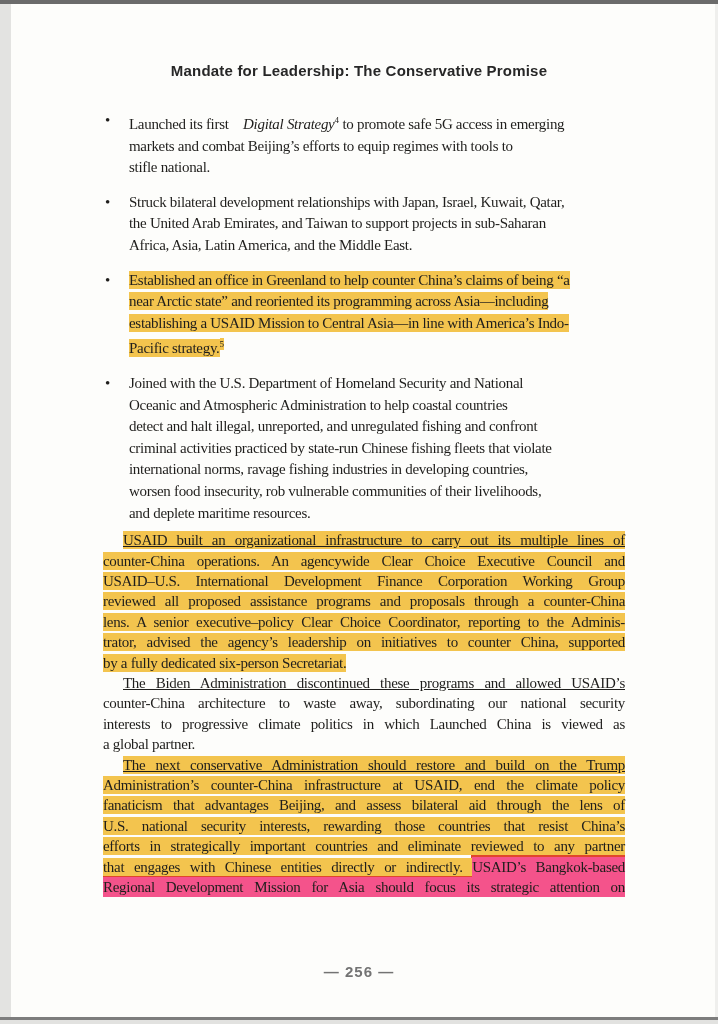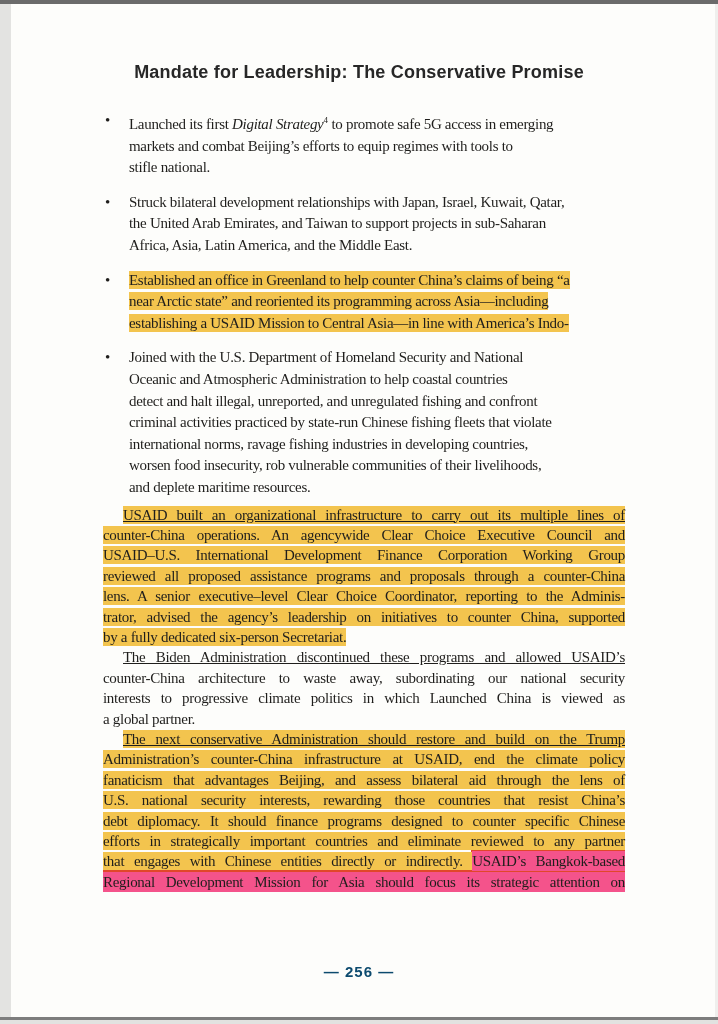--- a/index.html
+++ b/index.html
@@ -16,21 +16,21 @@
   .edge-left   { position: absolute; top: 4px; left: 0; bottom: 0; width: 11px; background: #e3e3e1; }
   .edge-right  { position: absolute; top: 4px; right: 0; bottom: 0; width: 3px; background: #efefed; }
   .edge-bottom-line { position: absolute; left: 0; right: 0; top: 1017px; height: 3px; background: #7d7d7d; }
   .edge-bottom { position: absolute; left: 0; right: 0; top: 1020px; bottom: 0; background: #e2e2e0; }
 
   .running-title {
     position: absolute;
     top: 62px; left: 0; right: 0;
     text-align: center;
     font-family: "Liberation Sans", sans-serif;
-    font-size: 18px;
+    font-size: 15px;
     font-weight: 700;
     letter-spacing: 0.2px;
     color: #272727;
   }
 
   .content-column {
     position: absolute;
     left: 103px;
     top: 110px;
     width: 522px;
@@ -47,32 +47,32 @@
   }
   .bullet .line { line-height: 21.6px; }
   .para .line { line-height: 20.4px; }
   .line { white-space: normal; }
   .line.j { text-align: justify; text-align-last: justify; }
   .line.ind { padding-left: 20px; text-decoration: underline; }
 
   .hl-y { background: var(--highlight-yellow, #F3C44E); padding: 1px 0; }
   .hl-p { background: var(--highlight-pink, #F4538B); padding: 2px 0; margin-top: 21px; }
   .u    { border-bottom: 3px solid var(--underline-red, #E1472A); }
-  .i    { font-style: italic; }
+  .i    { font-style: italic; margin-left: 11px; }
   .sup  { font-size: 9px; vertical-align: super; letter-spacing: 0; }
 
   .page-number {
     position: absolute;
     top: 963px; left: 0; right: 0;
     text-align: center;
     font-family: "Liberation Sans", sans-serif;
     font-size: 15px;
     font-weight: 700;
     letter-spacing: 1px;
-    color: #0c4a6e;
+    color: #737373;
   }
 </style>
 </head>
 <body>
 
 <div class="photo-frame">
   <div class="edge-top"></div>
   <div class="edge-left"></div>
   <div class="edge-right"></div>
   <div class="edge-bottom-line"></div>
@@ -91,52 +91,52 @@
         <span class="marker">•</span>
         <div class="line"><span>Struck bilateral development relationships with Japan, Israel, Kuwait, Qatar,</span></div>
         <div class="line"><span>the United Arab Emirates, and Taiwan to support projects in sub-Saharan</span></div>
         <div class="line"><span>Africa, Asia, Latin America, and the Middle East.</span></div>
       </div>
       <div class="block bullet">
         <span class="marker">•</span>
         <div class="line"><span class="hl-y">Established an office in Greenland to help counter China’s claims of being “a</span></div>
         <div class="line"><span class="hl-y">near Arctic state” and reoriented its programming across Asia—including</span></div>
         <div class="line"><span class="hl-y">establishing a USAID Mission to Central Asia—in line with America’s Indo-</span></div>
+        <div class="line"><span class="hl-y">Pacific strategy.</span><span class="hl-y sup">5</span></div>
       </div>
       <div class="block bullet">
         <span class="marker">•</span>
         <div class="line"><span>Joined with the U.S. Department of Homeland Security and National</span></div>
         <div class="line"><span>Oceanic and Atmospheric Administration to help coastal countries</span></div>
         <div class="line"><span>detect and halt illegal, unreported, and unregulated fishing and confront</span></div>
         <div class="line"><span>criminal activities practiced by state-run Chinese fishing fleets that violate</span></div>
         <div class="line"><span>international norms, ravage fishing industries in developing countries,</span></div>
         <div class="line"><span>worsen food insecurity, rob vulnerable communities of their livelihoods,</span></div>
         <div class="line"><span>and deplete maritime resources.</span></div>
       </div>
       <div class="block para">
         <div class="line j ind"><span class="hl-y">USAID built an organizational infrastructure to carry out its multiple lines of</span></div>
         <div class="line j"><span class="hl-y">counter-China operations. An agencywide Clear Choice Executive Council and</span></div>
         <div class="line j"><span class="hl-y">USAID–U.S. International Development Finance Corporation Working Group</span></div>
         <div class="line j"><span class="hl-y">reviewed all proposed assistance programs and proposals through a counter-China</span></div>
-        <div class="line j"><span class="hl-y">lens. A senior executive–level Clear Choice Coordinator, reporting to the Adminis-</span></div>
+        <div class="line j"><span class="hl-y">lens. A senior executive–policy Clear Choice Coordinator, reporting to the Adminis-</span></div>
         <div class="line j"><span class="hl-y">trator, advised the agency’s leadership on initiatives to counter China, supported</span></div>
         <div class="line"><span class="hl-y">by a fully dedicated six-person Secretariat.</span></div>
       </div>
       <div class="block para">
         <div class="line j ind"><span>The Biden Administration discontinued these programs and allowed USAID’s</span></div>
         <div class="line j"><span>counter-China architecture to waste away, subordinating our national security</span></div>
         <div class="line j"><span>interests to progressive climate politics in which Launched China is viewed as</span></div>
         <div class="line"><span>a global partner.</span></div>
       </div>
       <div class="block para">
         <div class="line j ind"><span class="hl-y">The next conservative Administration should restore and build on the Trump</span></div>
         <div class="line j"><span class="hl-y">Administration’s counter-China infrastructure at USAID, end the climate policy</span></div>
         <div class="line j"><span class="hl-y">fanaticism that advantages Beijing, and assess bilateral aid through the lens of</span></div>
         <div class="line j"><span class="hl-y">U.S. national security interests, rewarding those countries that resist China’s</span></div>
-        <div class="line j"><span class="hl-y">debt diplomacy. It should finance programs designed to counter specific Chinese</span></div>
         <div class="line j"><span class="hl-y">efforts in strategically important countries and eliminate </span><span class="hl-y u">reviewed to any partner</span></div>
         <div class="line j"><span class="hl-y u">that engages with Chinese entities directly or indirectly.</span><span class="hl-y u"> </span><span class="hl-p u">USAID’s Bangkok-based</span></div>
         <div class="line j"><span class="hl-p">Regional Development Mission for Asia should focus its strategic attention on</span></div>
       </div>
     </div>
 
   <div class="page-number">— 256 —</div>
 </div>
 
 </body></html>

